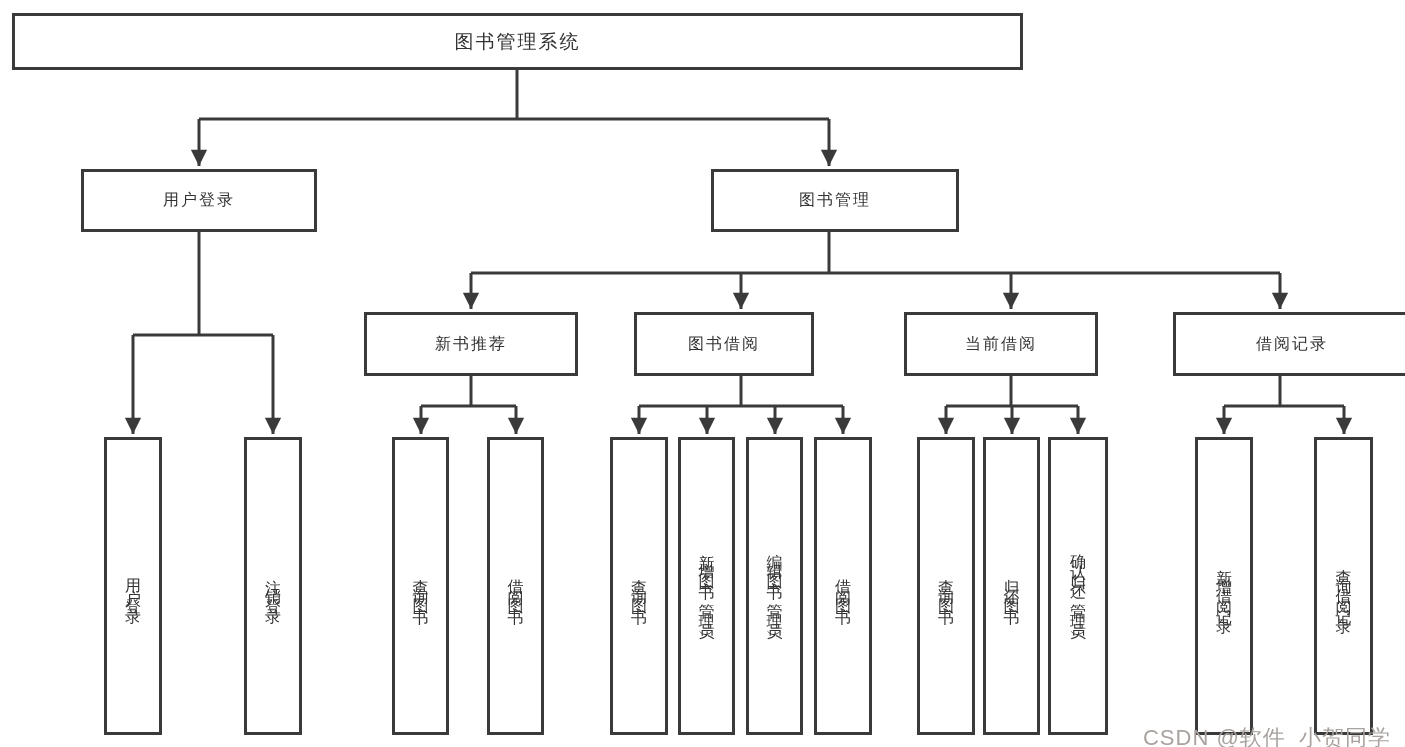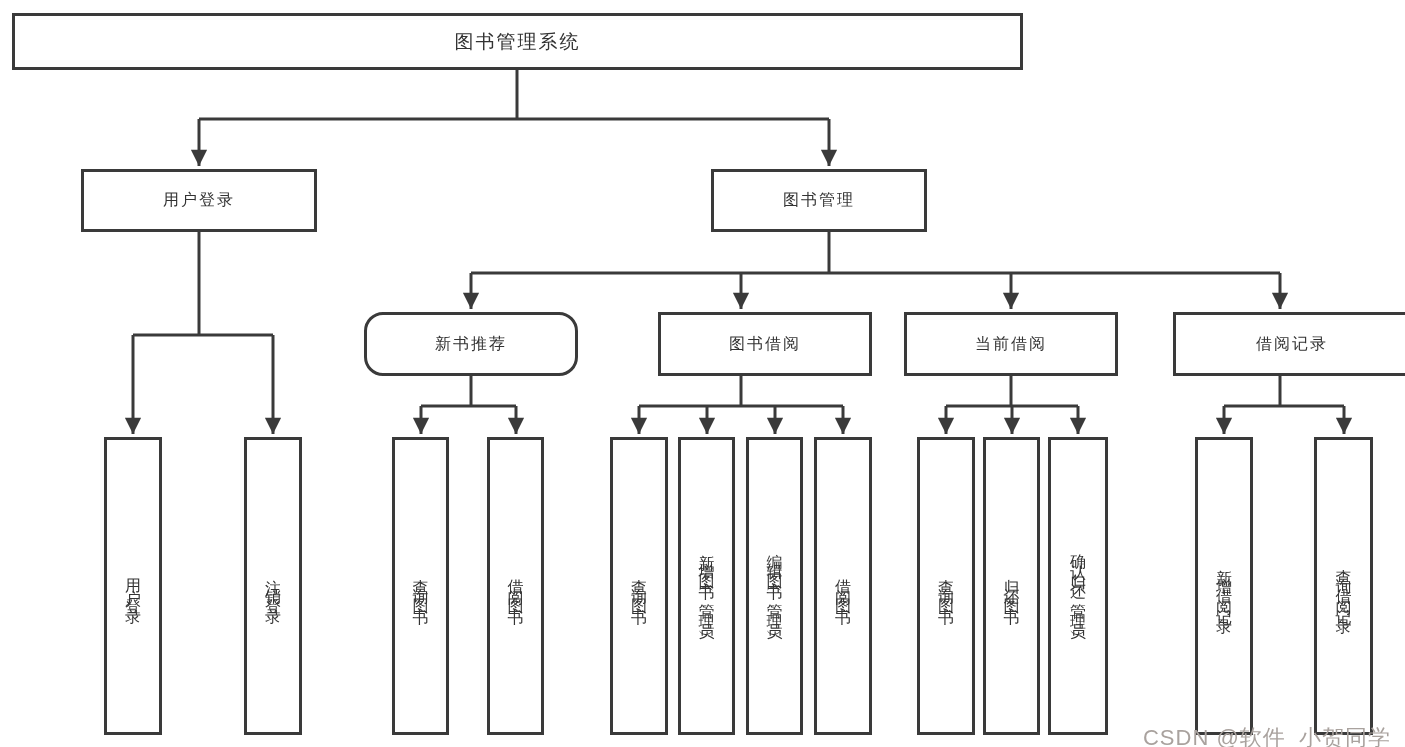--- a/index.html
+++ b/index.html
@@ -99,31 +99,31 @@
     </g>
   </svg>
 
   <div class="box root" style="left:12px;top:13px;width:1011px;height:57px;">
     <span class="lbl">图书管理系统</span>
   </div>
 
   <div class="box" style="left:81px;top:169px;width:236px;height:63px;">
     <span class="lbl">用户登录</span>
   </div>
-  <div class="box" style="left:711px;top:169px;width:216px;height:63px;">
+  <div class="box" style="left:711px;top:169px;width:248px;height:63px;">
     <span class="lbl">图书管理</span>
   </div>
 
-  <div class="box" style="left:364px;top:312px;width:214px;height:64px;border-radius:19px;">
+  <div class="box" style="left:364px;top:312px;width:214px;height:64px;">
     <span class="lbl">新书推荐</span>
   </div>
-  <div class="box" style="left:634px;top:312px;width:214px;height:64px;margin-left:24px;">
+  <div class="box" style="left:634px;top:312px;width:180px;height:64px;">
     <span class="lbl">图书借阅</span>
   </div>
-  <div class="box" style="left:904px;top:312px;width:214px;height:64px;">
+  <div class="box" style="left:904px;top:312px;width:194px;height:64px;">
     <span class="lbl">当前借阅</span>
   </div>
   <div class="box" style="left:1173px;top:312px;width:238px;height:64px;">
     <span class="lbl">借阅记录</span>
   </div>
 
   <div class="box vert" style="left:104px;top:437px;width:58px;height:298px;">
     <span class="lbl">用户登录</span>
   </div>
   <div class="box vert" style="left:244px;top:437px;width:58px;height:298px;">

